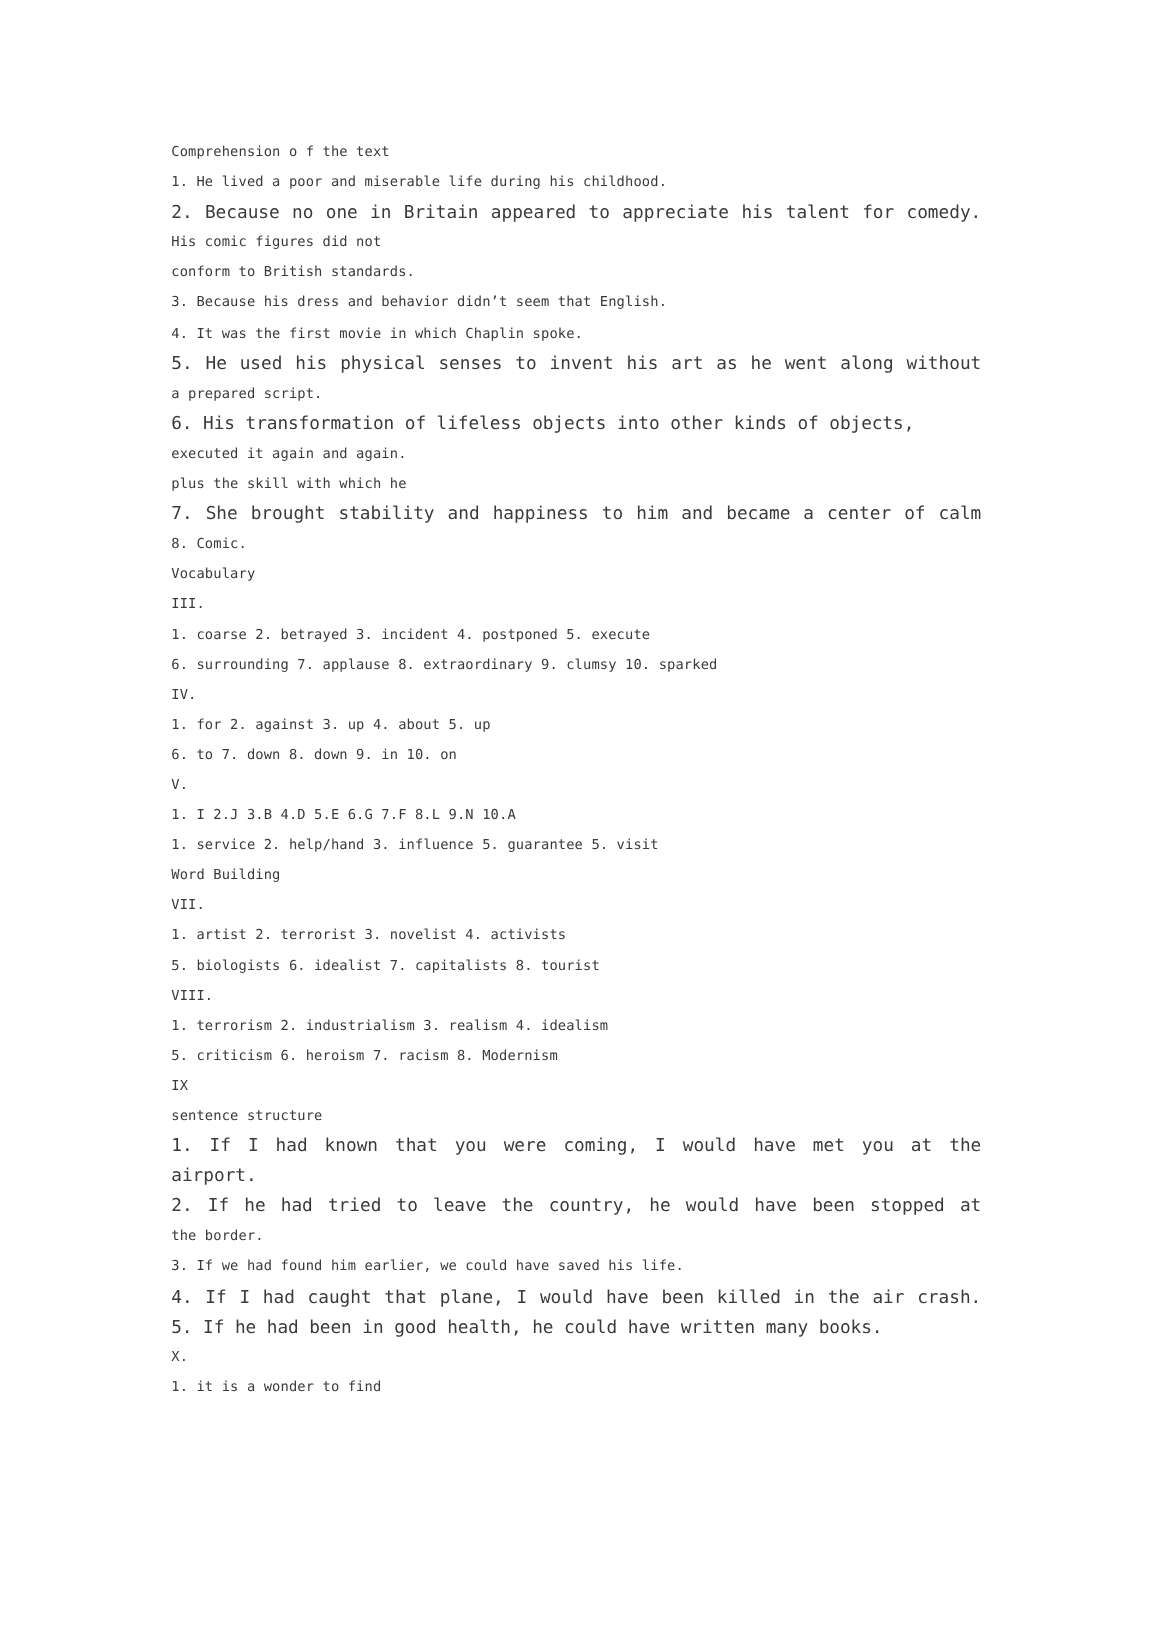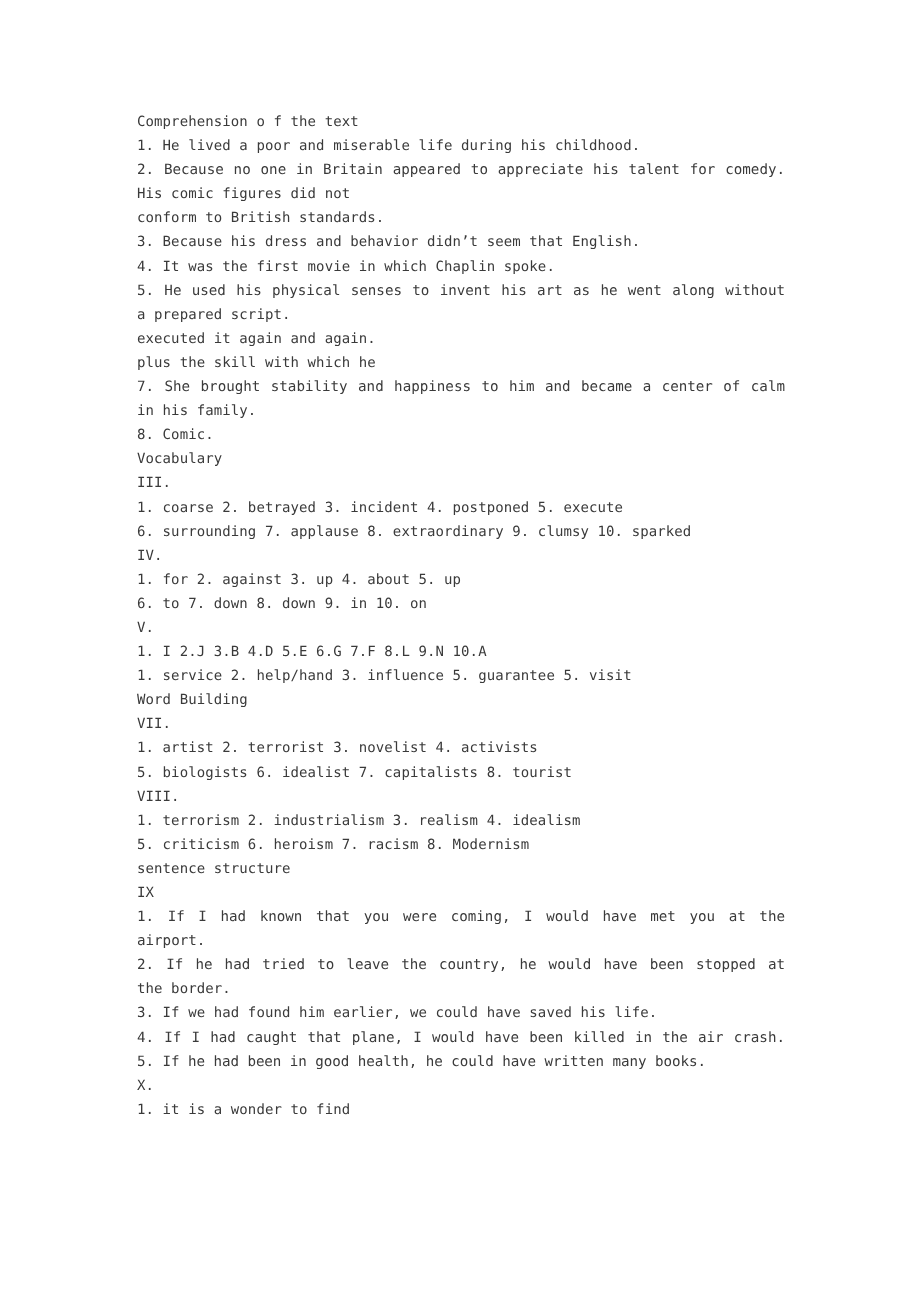--- a/index.html
+++ b/index.html
@@ -21,21 +21,21 @@
     background: #ffffff;
   }
   #doc-body {
     position: absolute;
     left: 137px;
     top: 110px;
     width: 648px;
   }
   .line {
     font-family: "DejaVu Sans Mono", "Liberation Mono", monospace;
-    font-size: 14px;
+    font-size: 11px;
     line-height: 24.1px;
     color: #3a3a3a;
     white-space: pre-wrap;
     letter-spacing: 0.1px;
     -webkit-font-smoothing: none;
     text-rendering: geometricPrecision;
   }
   
   .line.justified {
     display: block;
@@ -56,44 +56,44 @@
   <div id="doc-body" style="color: rgb(58, 58, 58);">
       <div class="line">Comprehension o f the text</div>
       <div class="line">1. He lived a poor and miserable life during his childhood.</div>
       <div class="line justified">2. Because no one in Britain appeared to appreciate his talent for comedy.</div>
       <div class="line">His comic figures did not</div>
       <div class="line">conform to British standards.</div>
       <div class="line">3. Because his dress and behavior didn’t seem that English.</div>
       <div class="line">4. It was the first movie in which Chaplin spoke.</div>
       <div class="line justified">5. He used his physical senses to invent his art as he went along without</div>
       <div class="line">a prepared script.</div>
+      <div class="line tight">6. His transformation of lifeless objects into other kinds of objects,</div>
       <div class="line">executed it again and again.</div>
       <div class="line">plus the skill with which he</div>
       <div class="line justified">7. She brought stability and happiness to him and became a center of calm</div>
-      <div class="line">in his family.</div>
       <div class="line">8. Comic.</div>
       <div class="line">Vocabulary</div>
       <div class="line">III.</div>
       <div class="line">1. coarse 2. betrayed 3. incident 4. postponed 5. execute</div>
       <div class="line">6. surrounding 7. applause 8. extraordinary 9. clumsy 10. sparked</div>
       <div class="line">IV.</div>
       <div class="line">1. for 2. against 3. up 4. about 5. up</div>
       <div class="line">6. to 7. down 8. down 9. in 10. on</div>
       <div class="line">V.</div>
       <div class="line">1. I 2.J 3.B 4.D 5.E 6.G 7.F 8.L 9.N 10.A</div>
       <div class="line">1. service 2. help/hand 3. influence 5. guarantee 5. visit</div>
       <div class="line">Word Building</div>
       <div class="line">VII.</div>
       <div class="line">1. artist 2. terrorist 3. novelist 4. activists</div>
       <div class="line">5. biologists 6. idealist 7. capitalists 8. tourist</div>
       <div class="line">VIII.</div>
       <div class="line">1. terrorism 2. industrialism 3. realism 4. idealism</div>
       <div class="line">5. criticism 6. heroism 7. racism 8. Modernism</div>
+      <div class="line">IX</div>
       <div class="line">sentence structure</div>
-      <div class="line">IX</div>
       <div class="line justified">1. If I had known that you were coming, I would have met you at the airport.</div>
       <div class="line justified">2. If he had tried to leave the country, he would have been stopped at</div>
       <div class="line">the border.</div>
       <div class="line">3. If we had found him earlier, we could have saved his life.</div>
       <div class="line justified">4. If I had caught that plane, I would have been killed in the air crash.</div>
       <div class="line tight">5. If he had been in good health, he could have written many books.</div>
       <div class="line">X.</div>
       <div class="line">1. it is a wonder to find</div>
     </div>
 </div>

